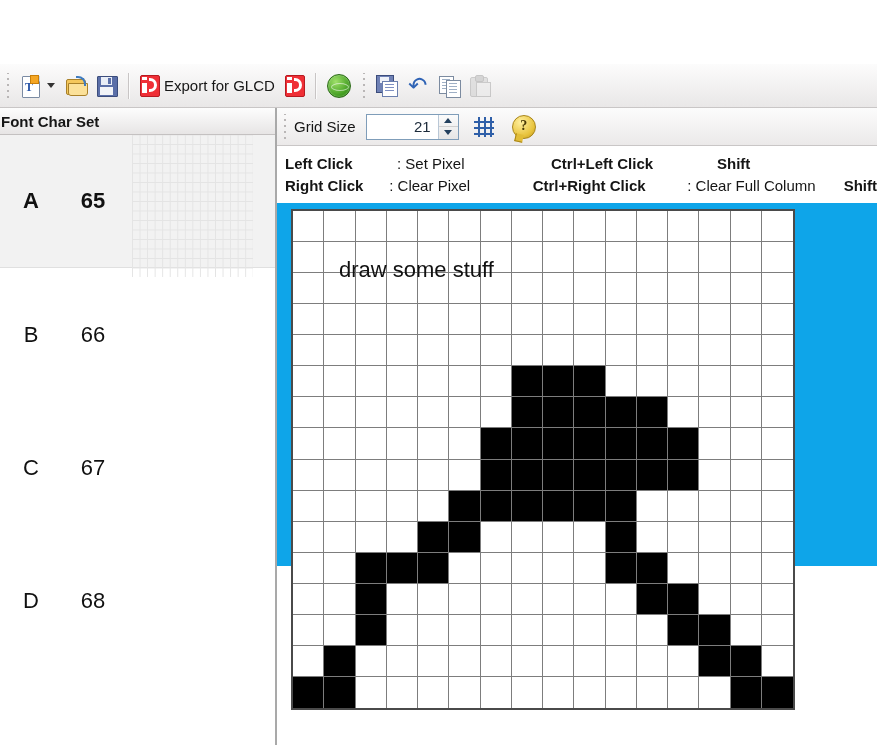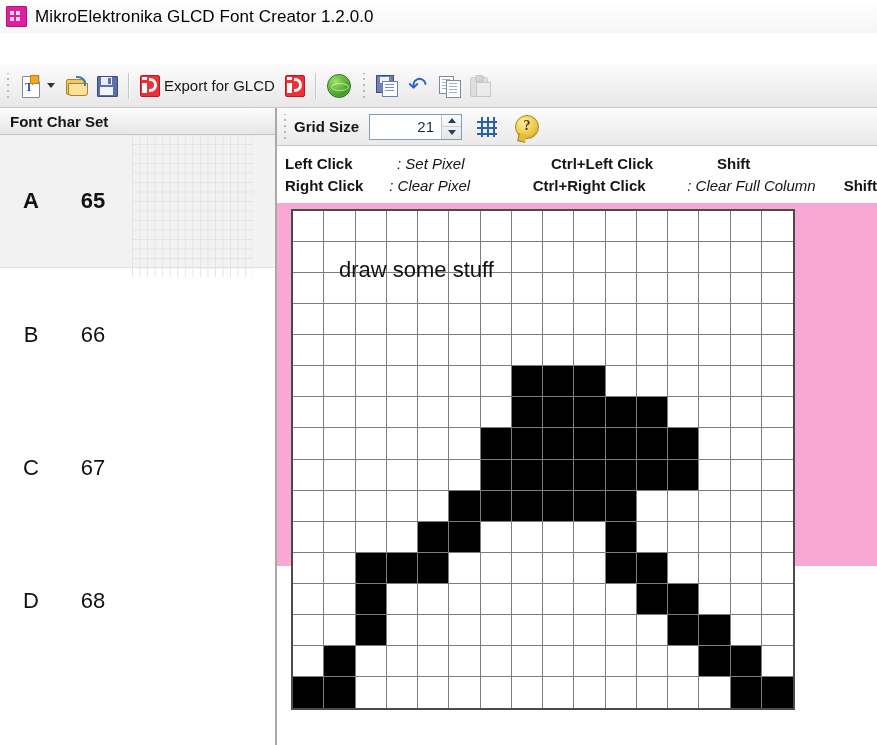--- a/index.html
+++ b/index.html
@@ -133,21 +133,21 @@
   .ico-paste .pg2{position:absolute;left:6px;top:7px;width:13px;height:13px;background:#e8e8e8;
     border:1px solid #9a9a9a;}
 
   
   .toolbar2{
     position:absolute;left:277px;top:108px;width:600px;height:38px;
     background:linear-gradient(#fcfcfc,#ebe9e9);
     border-bottom:1px solid #c9c6c6;
     display:flex;align-items:center;box-sizing:border-box;
   }
-  .gs-label{font-size:15px;font-weight:bold;color:#151515;margin:0 10px 0 2px;}
+  .gs-label{font-size:15px;font-weight:normal;color:#151515;margin:0 10px 0 2px;}
   .spin{display:flex;align-items:stretch;height:24px;border:1px solid #7f9db9;background:#fff;}
   .spin input{
     width:62px;border:none;outline:none;text-align:right;padding-right:7px;
     font-family:"Liberation Sans",sans-serif;font-size:15px;color:#1c2a3a;background:#fff;
   }
   .spin .arrows{width:19px;display:flex;flex-direction:column;border-left:1px solid #b9c7d6;
     background:linear-gradient(#fbfbfb,#e6e6e6);}
   .spin .arrows div{flex:1;display:flex;align-items:center;justify-content:center;}
   .spin .arrows div + div{border-top:1px solid #cfcfcf;}
   .ar-up{width:0;height:0;border-left:4px solid transparent;border-right:4px solid transparent;
@@ -171,21 +171,21 @@
     font-family:"Liberation Serif",serif;}
   .ico-help::after{content:"";position:absolute;left:2px;bottom:-4px;width:7px;height:7px;
     background:#e2bd37;border-left:1px solid #a8851a;border-bottom:1px solid #a8851a;
     transform:rotate(12deg);}
 
   
   .leftpanel{position:absolute;left:0;top:108px;width:277px;height:637px;background:#fff;
     box-sizing:border-box;border-right:1px solid #a9a9a9;}
   .lp-header{
     height:27px;background:linear-gradient(#fdfdfd,#e7e5e5);
-    border-bottom:1px solid #c4c1c1;display:flex;align-items:center;padding-left:10px;
+    border-bottom:1px solid #c4c1c1;display:flex;align-items:center;padding-left:1px;
     font-size:15px;font-weight:bold;color:#161616;box-sizing:border-box;
   }
   .lp-colhead{height:25px;display:flex;background:#fff;border-bottom:1px solid #c9c9c9;
     box-sizing:border-box;}
   .lp-colhead div{font-size:14px;color:#1e1e1e;padding:3px 0 0 8px;box-sizing:border-box;
     border-right:1px solid #d2d2d2;}
   .col-char{width:62px;}
   .col-code{width:62px;}
   .col-glcd{flex:1;border-right:none;}
   .lp-rows{position:relative;height:583px;overflow:hidden;}
@@ -197,26 +197,26 @@
   .cell-glcd{flex:1;display:flex;align-items:center;justify-content:flex-start;padding-left:8px;}
   .mini-grid{width:121px;height:152px;
     background-image:
       linear-gradient(to right,#e4e4e4 1px,transparent 1px),
       linear-gradient(to bottom,#e4e4e4 1px,transparent 1px);
     background-size:7.56px 9.5px;}
   .lp-vsep{position:absolute;right:0;top:0;width:1px;height:637px;background:#a9a9a9;}
 
   
   .workarea{position:absolute;left:277px;top:146px;width:600px;height:420px;
-    background:#f9a8d4;box-sizing:border-box;}
+    background:#0ea5e9;box-sizing:border-box;}
   .legend{position:absolute;left:0;top:0;width:600px;height:57px;background:#fff;
     padding:6px 0 0 8px;box-sizing:border-box;overflow:hidden;}
   .legend-row{display:flex;align-items:center;white-space:nowrap;height:22px;}
   .lg-key{font-weight:bold;font-size:15px;color:#151515;}
-  .lg-val{font-size:15px;color:#151515;font-style:italic;}
+  .lg-val{font-size:15px;color:#151515;}
   .lg-w1{width:112px;}
   .lg-w2{width:154px;}
   .lg-w3{width:166px;}
   .lg-w4{width:168px;}
 
   .gridwrap{position:absolute;left:14px;top:63px;}
   .pixgrid{
     width:504px;height:501px;border:2px solid #4a4a4a;box-sizing:border-box;
     display:grid;grid-template-columns:repeat(16,1fr);grid-template-rows:repeat(16,1fr);
     background:#fff;position:relative;
@@ -227,24 +227,20 @@
   .px:nth-child(16n){border-right:none;}
   .pixgrid .px:nth-child(n+241){border-bottom:none;}
   .annot{position:absolute;left:48px;top:48px;font-size:22px;color:#111;
     font-family:"Liberation Sans",sans-serif;pointer-events:none;white-space:nowrap;}
 </style>
 </head>
 <body>
 
 <div id="app">
 
-  <div class="titlebar">
-    <div class="app-icon"></div>
-    <div class="title-text">MikroElektronika GLCD Font Creator 1.2.0.0</div>
-  </div>
 
 
   <div class="toolbar">
     <div class="grip"></div>
 
     <div class="tb-btn">
       <span class="ico ico-newfont">
         <span class="pg"></span>
           <span class="tt">T</span>
           <span class="spark"></span>

